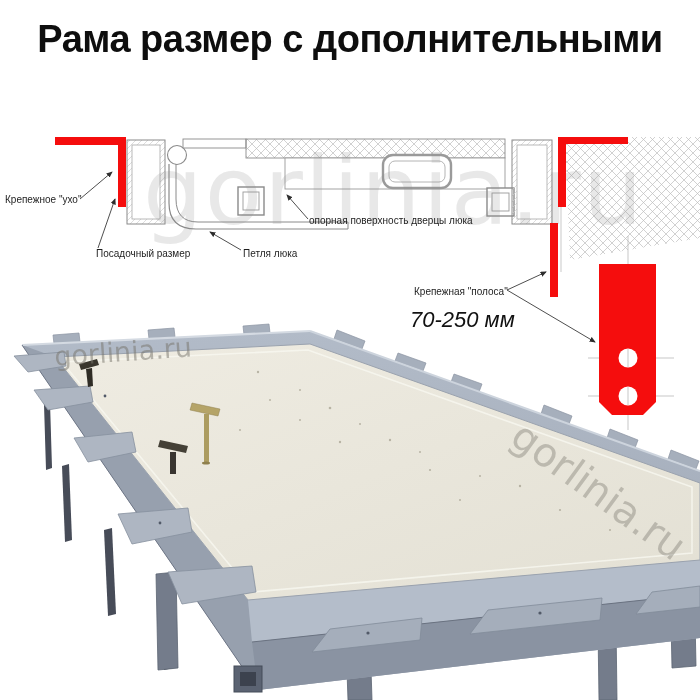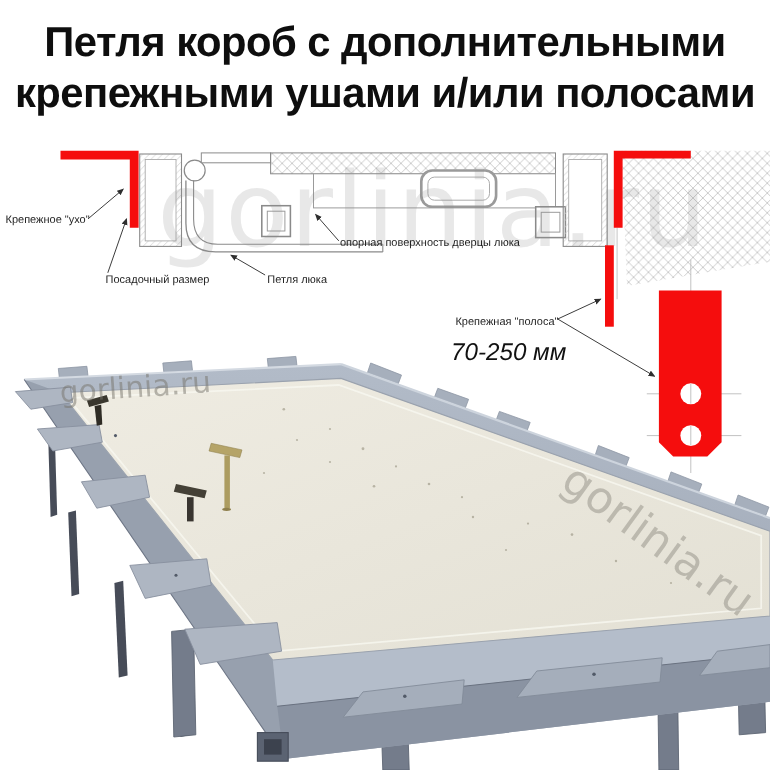--- a/index.html
+++ b/index.html
@@ -13,22 +13,21 @@
   .wm-big{font-family:"DejaVu Sans",sans-serif;font-size:94px;fill:#8f8f8f;opacity:.20;letter-spacing:2px;}
   .wm-small{font-family:"DejaVu Sans",sans-serif;fill:#77746b;}
   .ln{stroke:#8a8a8a;fill:none;}
   .leader{stroke:#3a3a3a;stroke-width:.9;fill:none;}
 </style>
 </head>
 <body>
 
 <div id="stage">
   <div id="title">
-    <div>Петля короб с дополнительными</div>
-    <div>крепежными ушами и/или полосами</div>
+    <div>Рама размер с дополнительными</div>
   </div>
 
   <svg id="scene" width="700" height="700" viewBox="0 0 700 700">
     <defs>
       <pattern id="diam" width="9" height="9" patternUnits="userSpaceOnUse">
         <path d="M0,0 L9,9 M9,0 L0,9" stroke="#bdbdbd" stroke-width="0.7"></path>
       </pattern>
       <pattern id="hatch" width="6" height="6" patternUnits="userSpaceOnUse">
         <path d="M0,6 L6,0" stroke="#cfcfcf" stroke-width="0.7"></path>
       </pattern>

